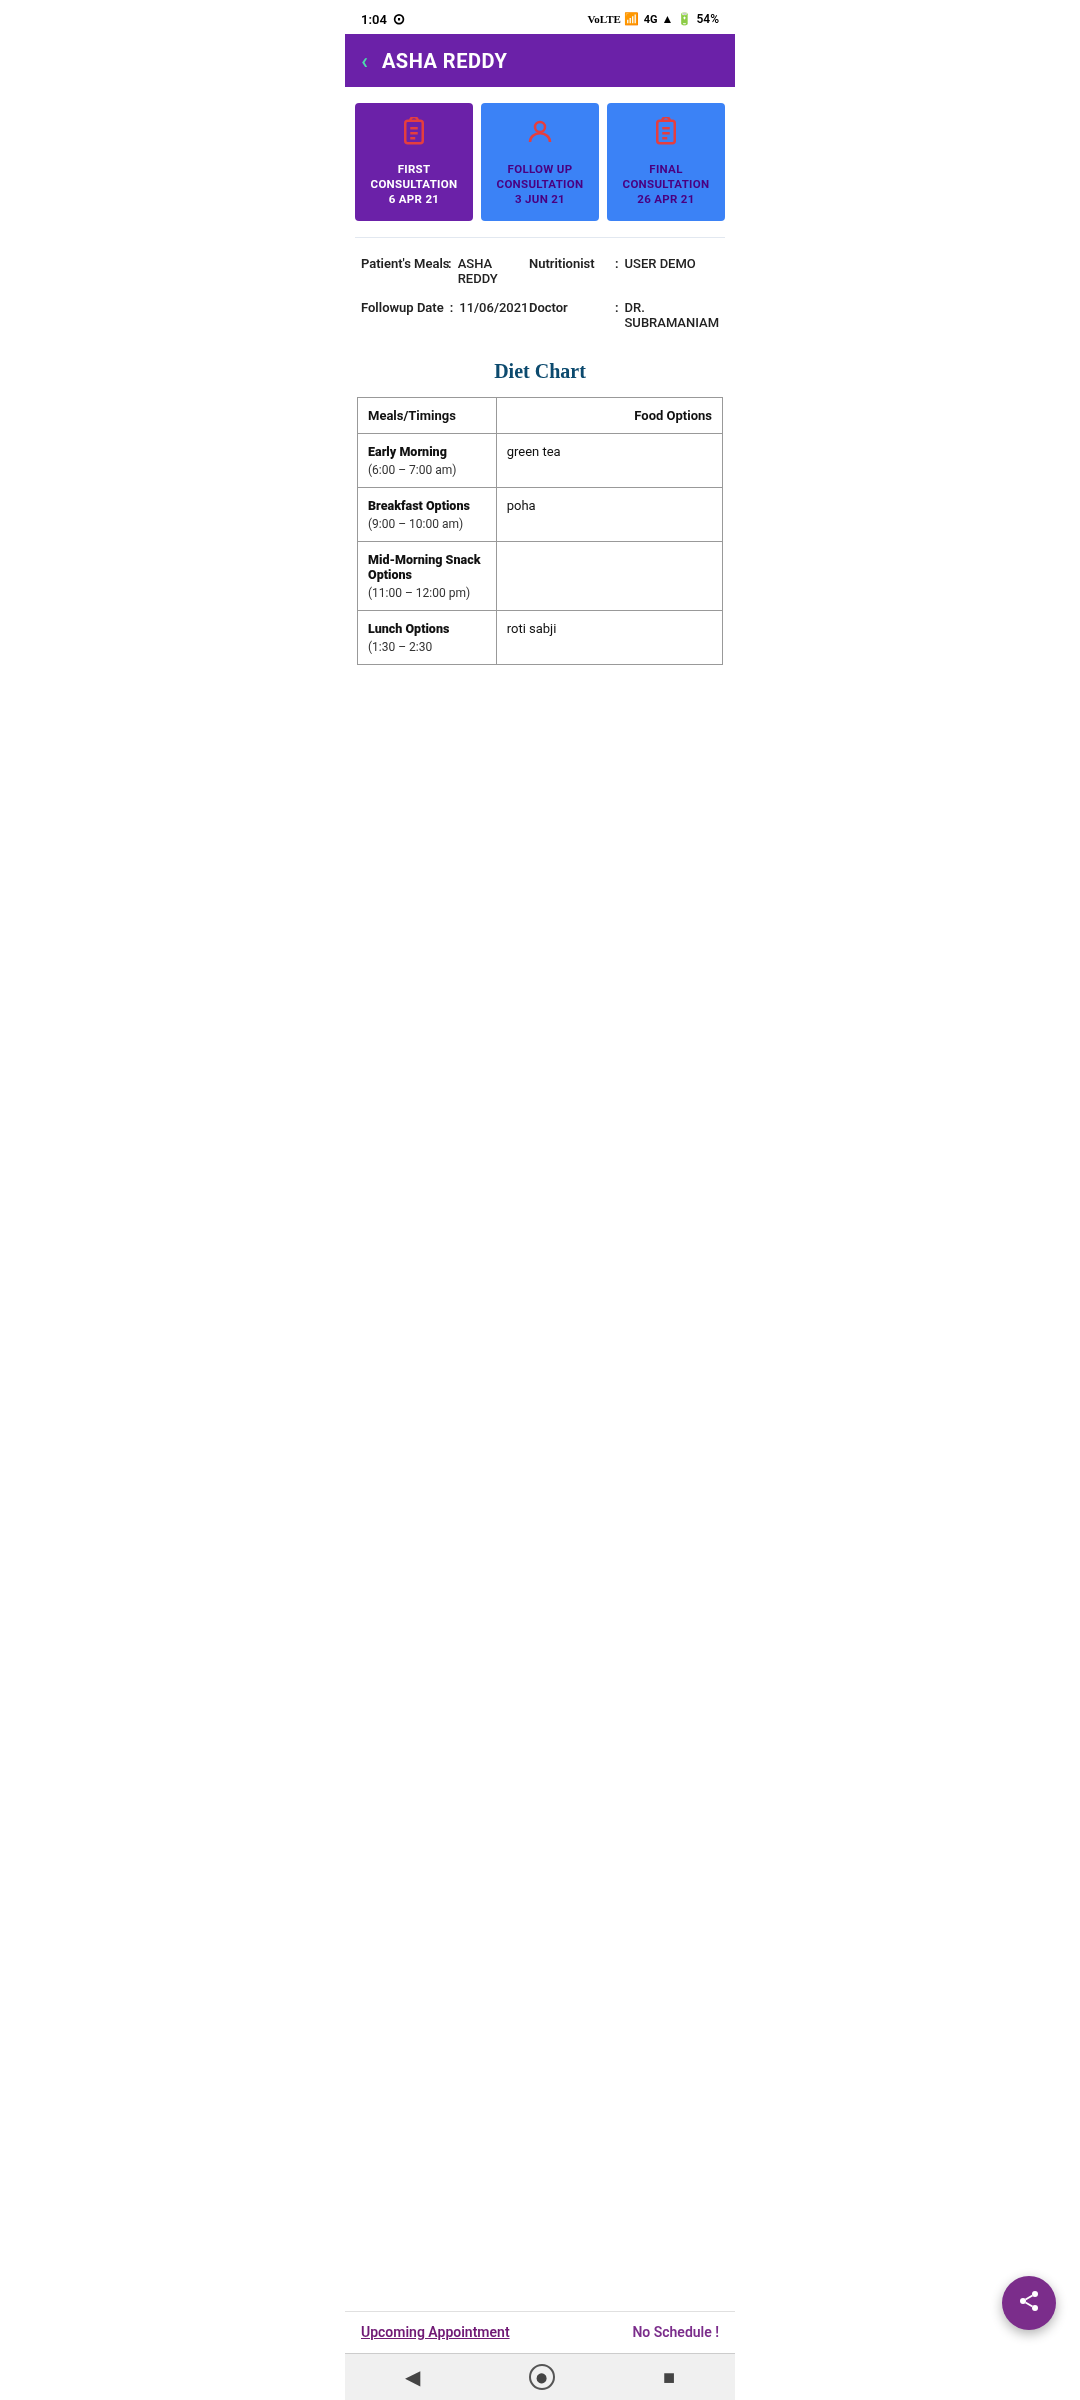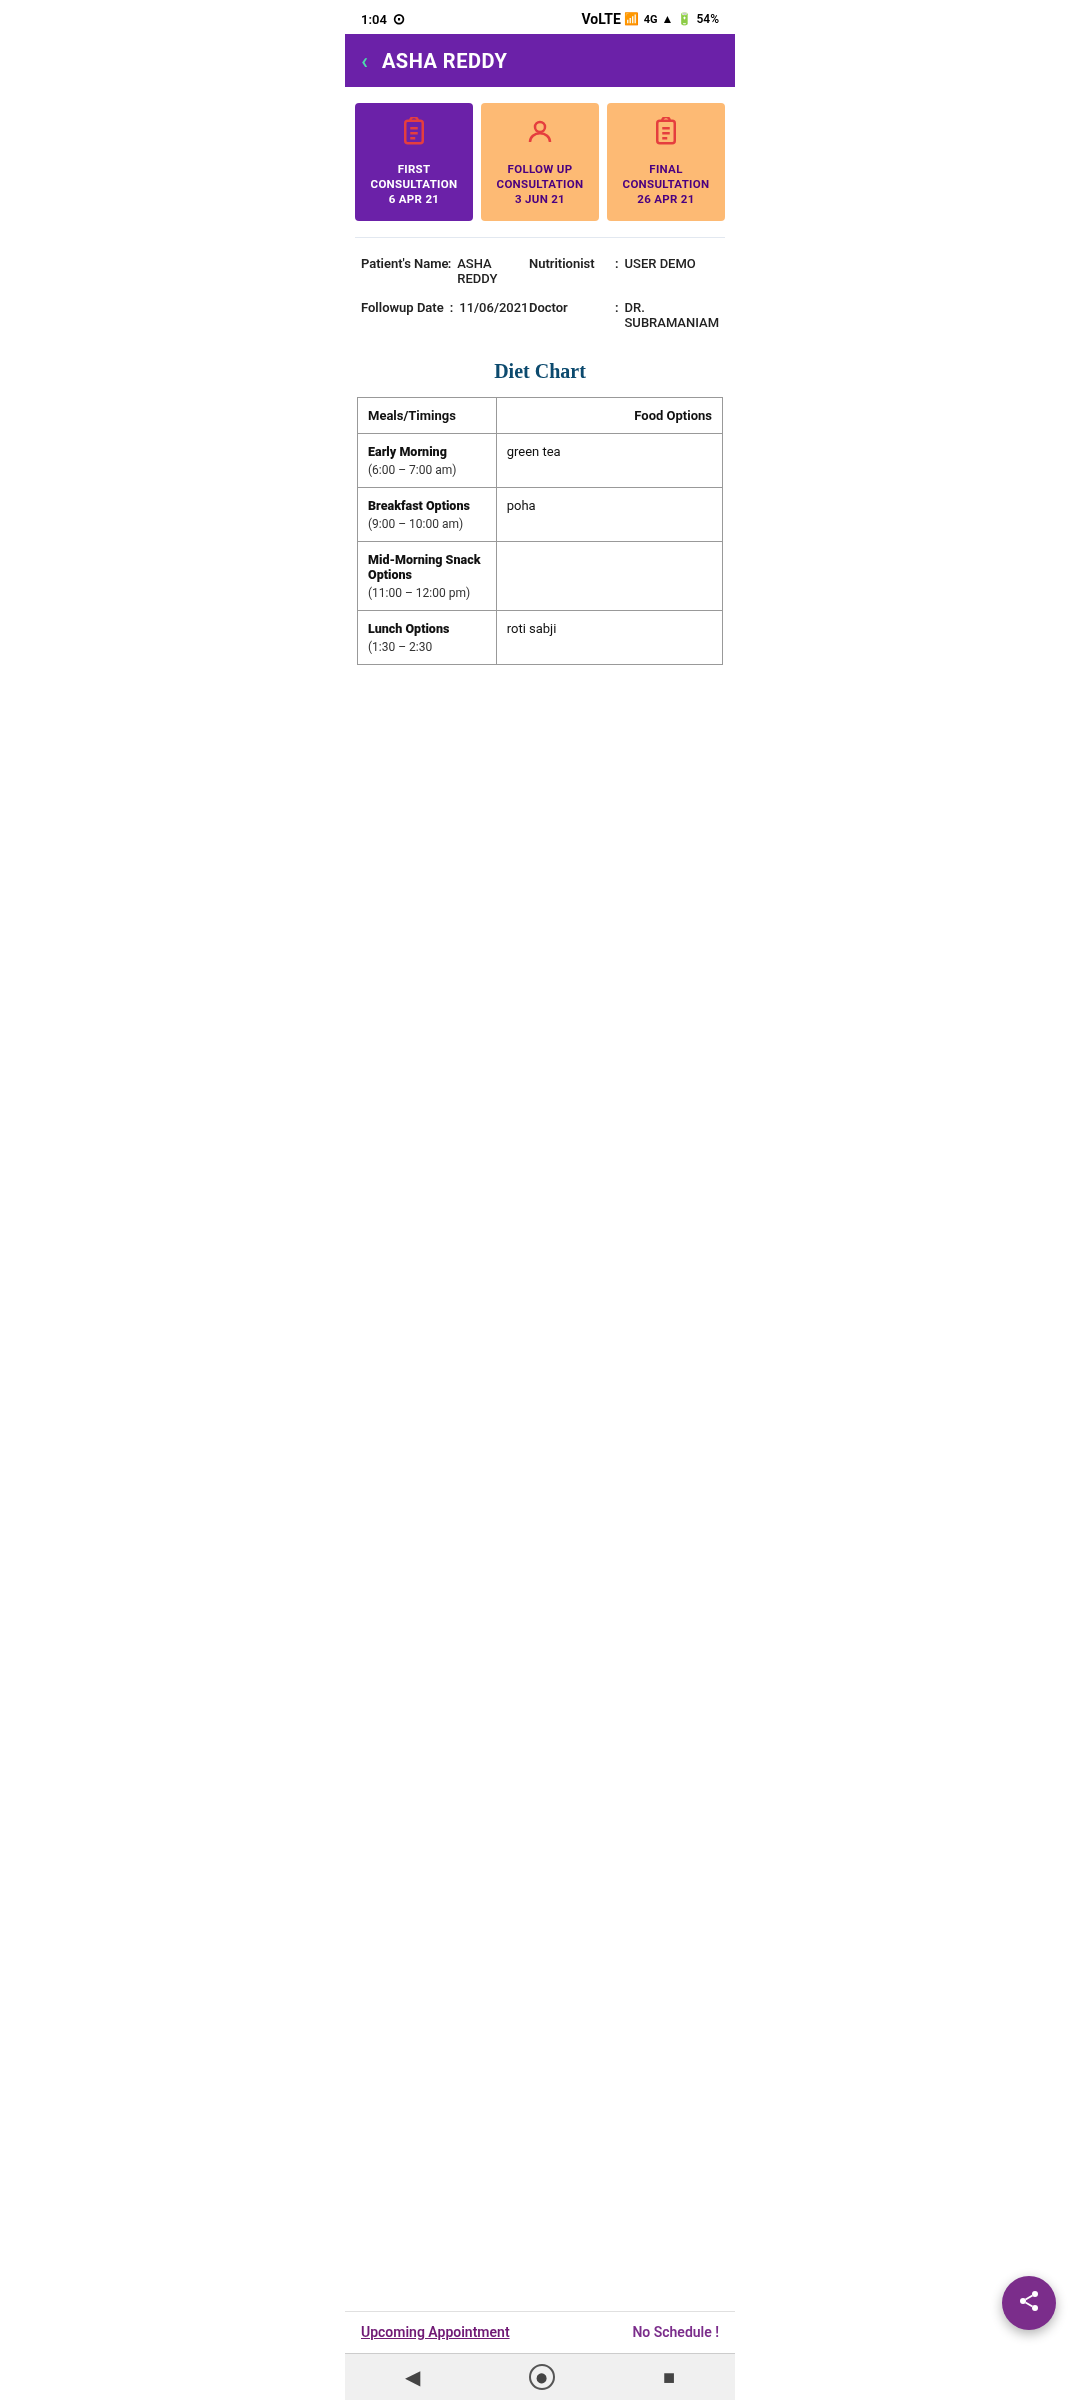--- a/index.html
+++ b/index.html
@@ -60,21 +60,21 @@
       display: flex;
       flex-direction: column;
       align-items: center;
       gap: 8px;
       cursor: pointer;
     }
     .card.active {
       background: #6b21a8;
     }
     .card.inactive {
-      background: #fdba74;
+      background: #3b82f6;
     }
     .card-icon {
       font-size: 28px;
       color: #e53e3e;
     }
     .card-label {
       text-align: center;
       font-size: 11.5px;
       font-weight: 700;
       line-height: 1.3;
@@ -240,21 +240,21 @@
   </style>
 </head>
 <body>
 
 <div class="status-bar">
   <div class="status-left">
     <span>1:04</span>
     <span style="font-size:15px;">⊙</span>
   </div>
   <div class="status-right">
-    <span style="font-size:14px; font-weight:700;">VoLTE</span>
+    <span style="font-size:11px; font-weight:700;font-family:Liberation Serif, serif;">VoLTE</span>
     <span>📶</span>
     <span style="font-weight:700; font-size:11px;">4G</span>
     <span>▲</span>
     <span>🔋</span>
     <span>54%</span>
   </div>
 </div>
 
 <div class="header">
   <span class="back-btn">‹</span>
@@ -305,21 +305,21 @@
     </div>
   </div>
 </div>
 
 <div class="divider"></div>
 
 <div class="patient-info">
   <div class="info-grid">
 
     <div class="info-item">
-      <span class="info-label">Patient's Name</span>
+      <span class="info-label">Patient's Meals</span>
       <span class="info-colon"> : </span>
       <span class="info-value">ASHA REDDY</span>
     </div>
 
     <div class="info-item">
       <span class="info-label">Nutritionist</span>
       <span class="info-colon"> : </span>
       <span class="info-value">USER DEMO</span>
     </div>
 

